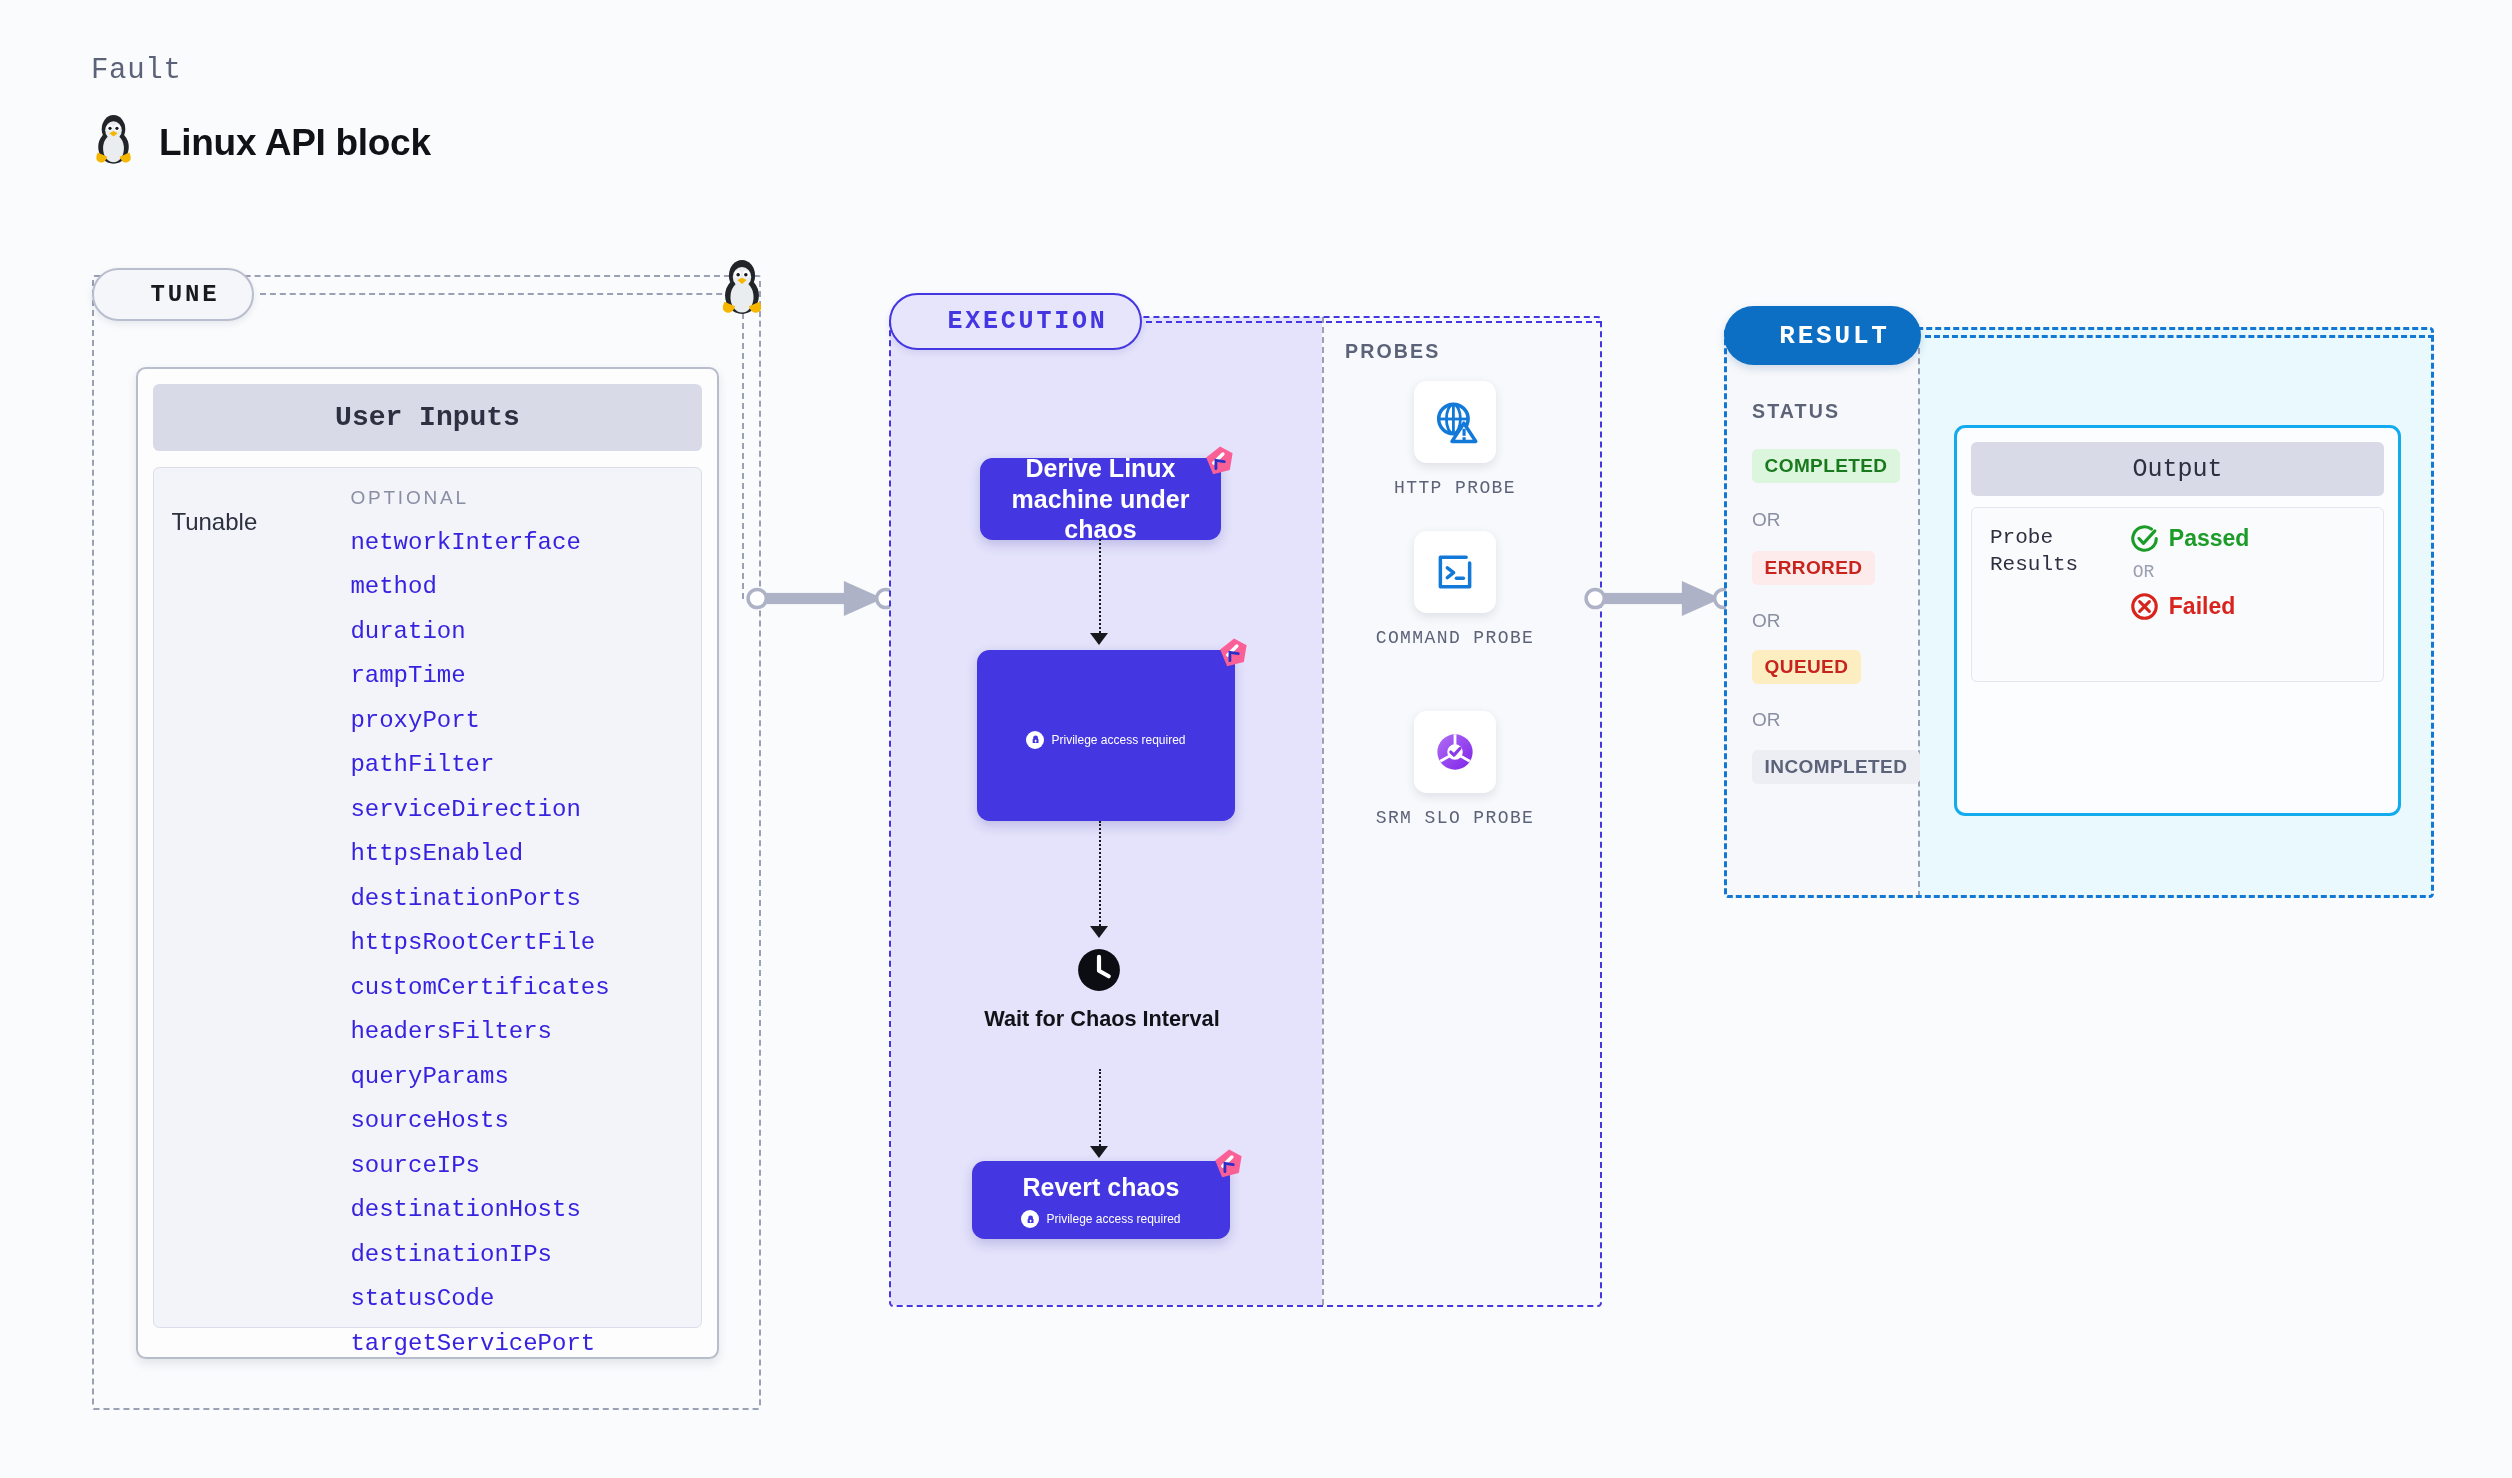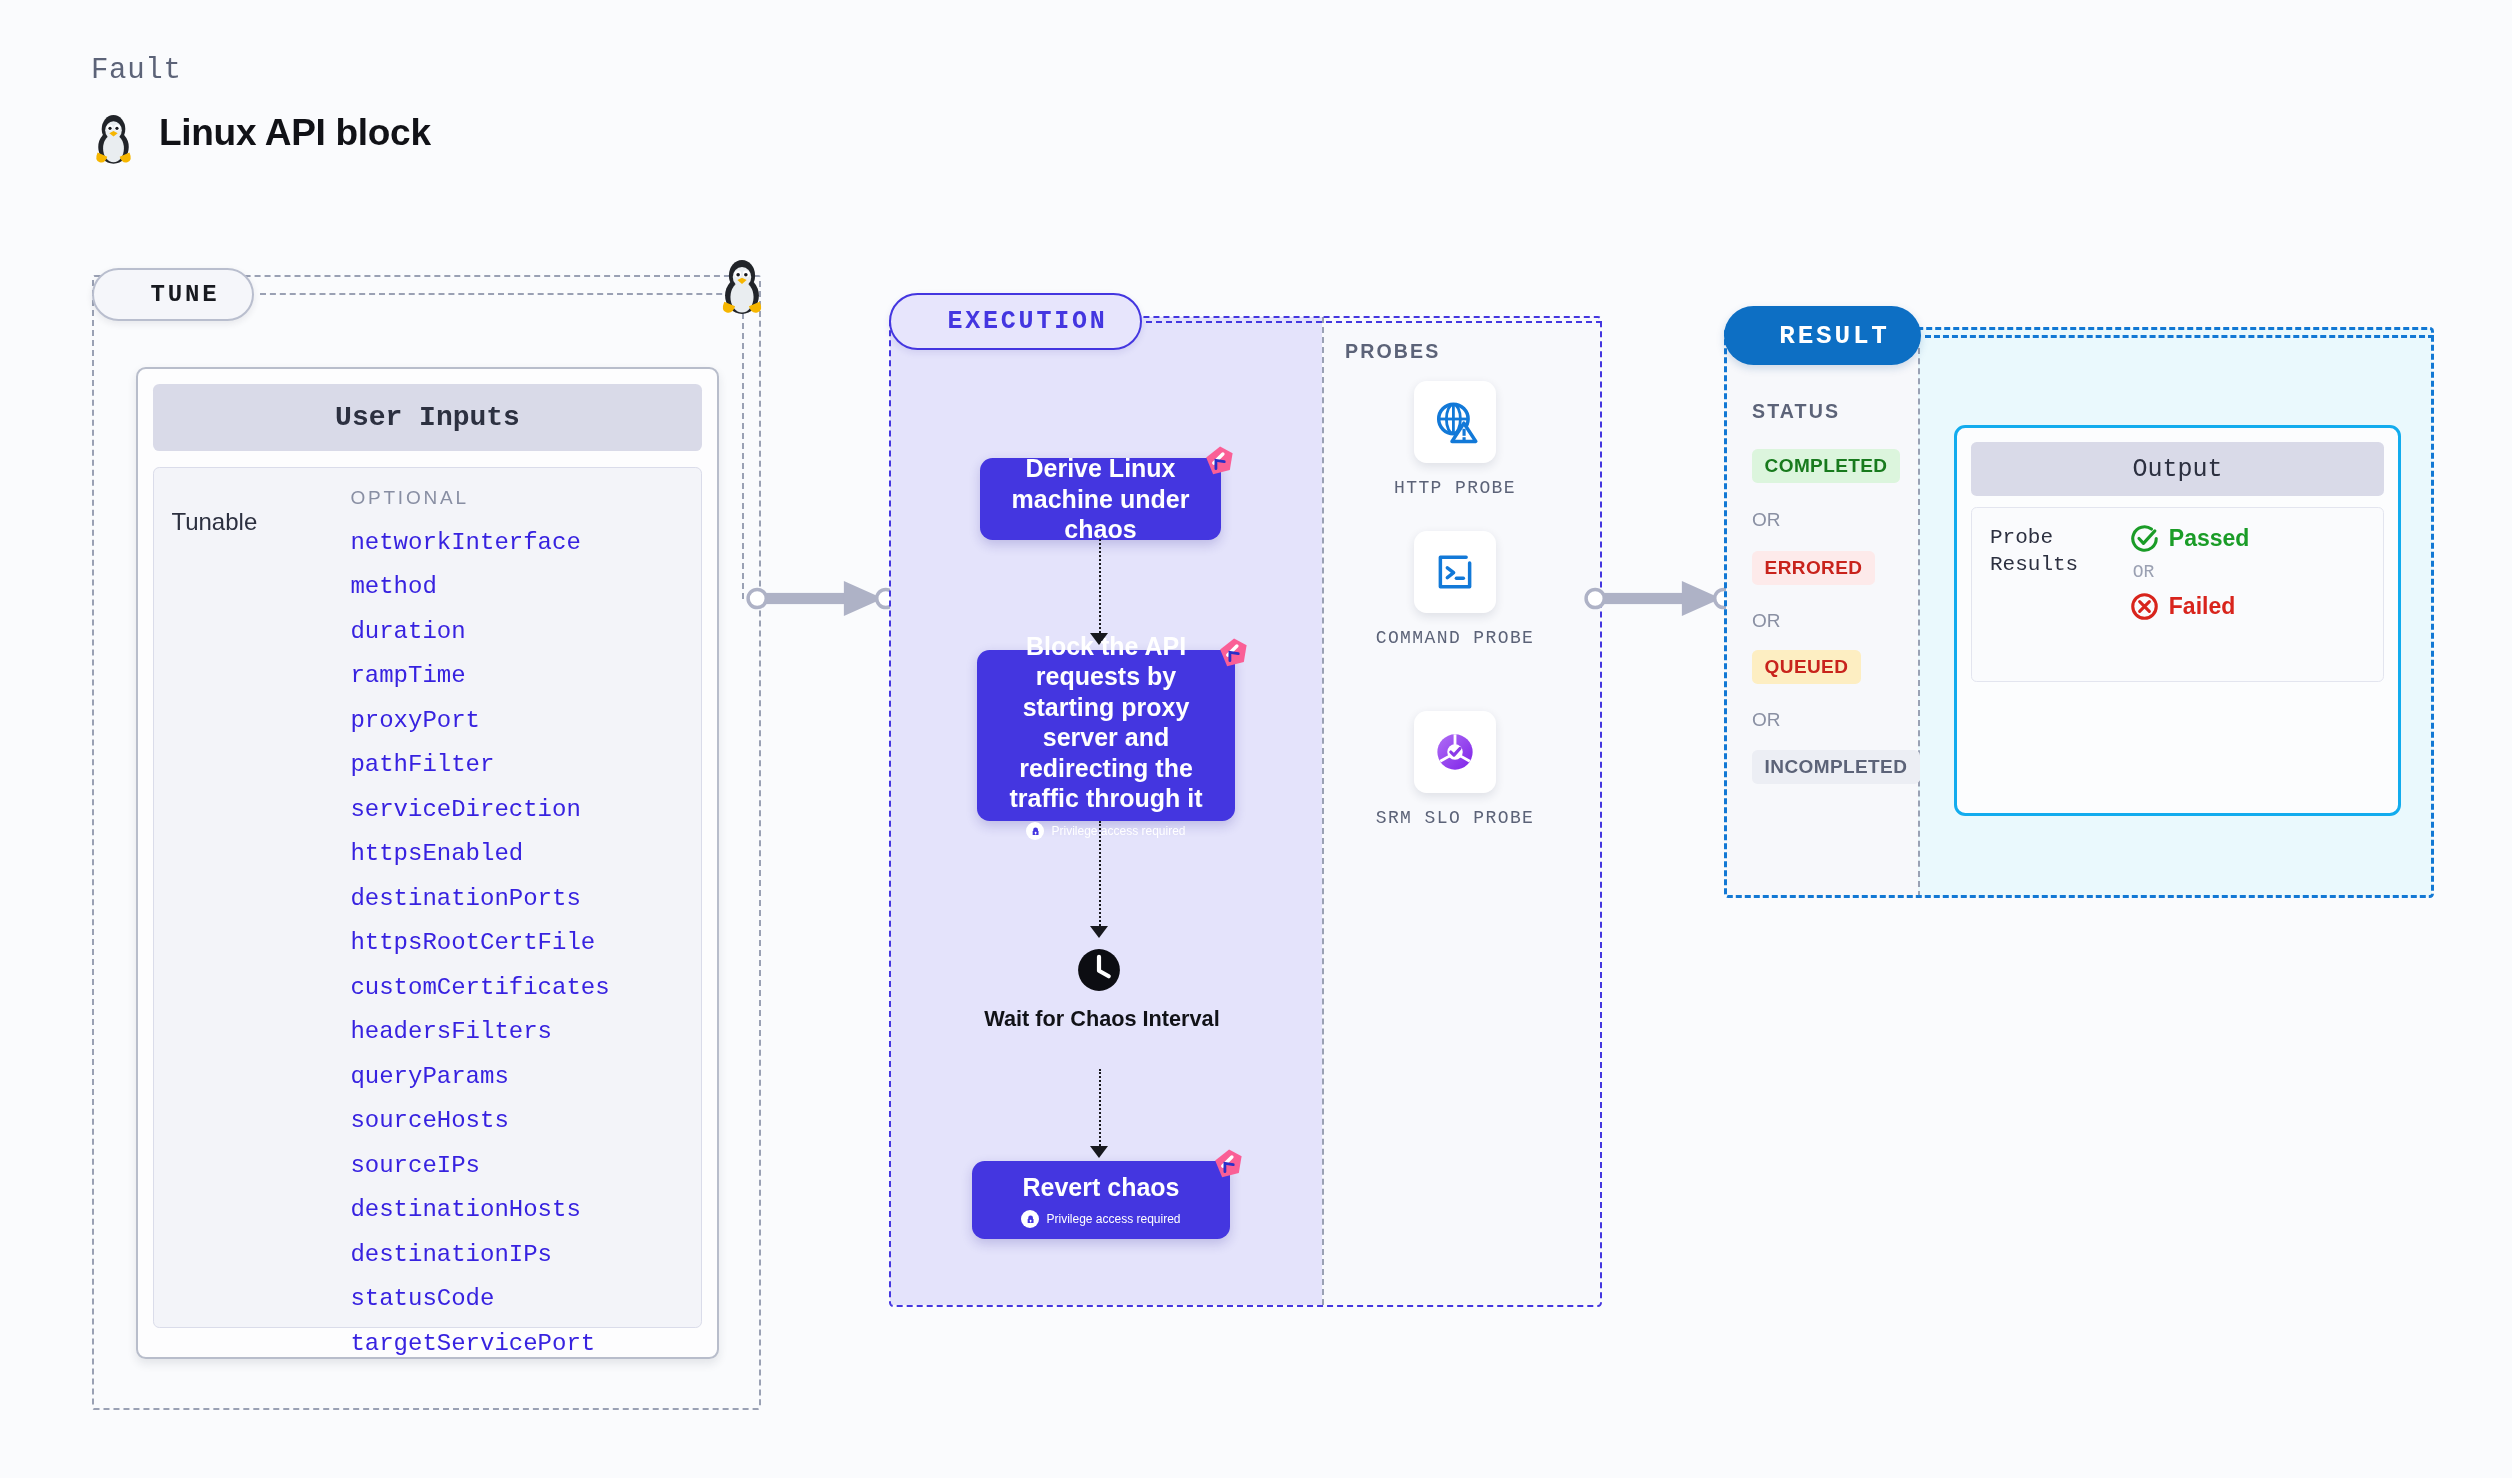--- a/index.html
+++ b/index.html
@@ -12,21 +12,21 @@
   .stage { position: relative; width: 2512px; height: 1478px; }
 
   
   .fault-label {
     position: absolute; left: 91px; top: 54px;
     font-family: "Liberation Mono", monospace;
     font-size: 29px; color: #5c6378; letter-spacing: 0.7px;
   }
   .title-row {
     position: absolute; left: 92px; top: 112px;
-    display: flex; align-items: flex-start; gap: 24px;
+    display: flex; align-items: flex-end; gap: 24px;
   }
   .title-text {
     font-size: 37px; font-weight: bold; color: #111217; letter-spacing: -0.3px;
   }
   svg.tux { display:block; }
 
   
   .dashed { position: absolute; border-style: dashed; }
 
   
@@ -331,21 +331,20 @@
       <path d="M6 18 L26 2 L44 12 L40 36 L16 42 Z" fill="#fa5f96"></path>
       <path d="M17 26 L30 13" stroke="#fff" stroke-width="5" stroke-linecap="round"></path>
       <path d="M20 34 L20 22 L32 24" stroke="#2a2fc8" stroke-width="4" fill="none" stroke-linecap="round"></path>
     </svg>
   </div>
 
   <div class="vdash" style="left:1099px; top:539px; height:94px;"></div>
   <div class="vtip" style="left:1090px; top:633px;"></div>
 
   <div class="node" id="node-block">
-    <div class="line">Block the API requests by starting proxy server and redirecting the traffic through it</div>
     <div class="priv">
       <span class="lock">
         <svg width="11.2" height="11.2" viewBox="0 0 16 16">
             <path d="M4.6 7V5.4a3.4 3.4 0 016.8 0V7h.8v6H3.8V7z" fill="#4436e0"></path>
             <circle cx="8" cy="9.6" r="1.4" fill="#fff"></circle>
             <rect x="7.3" y="9.6" width="1.4" height="2.4" fill="#fff"></rect>
           </svg>
       </span>
       <span>Privilege access required</span>
     </div>

